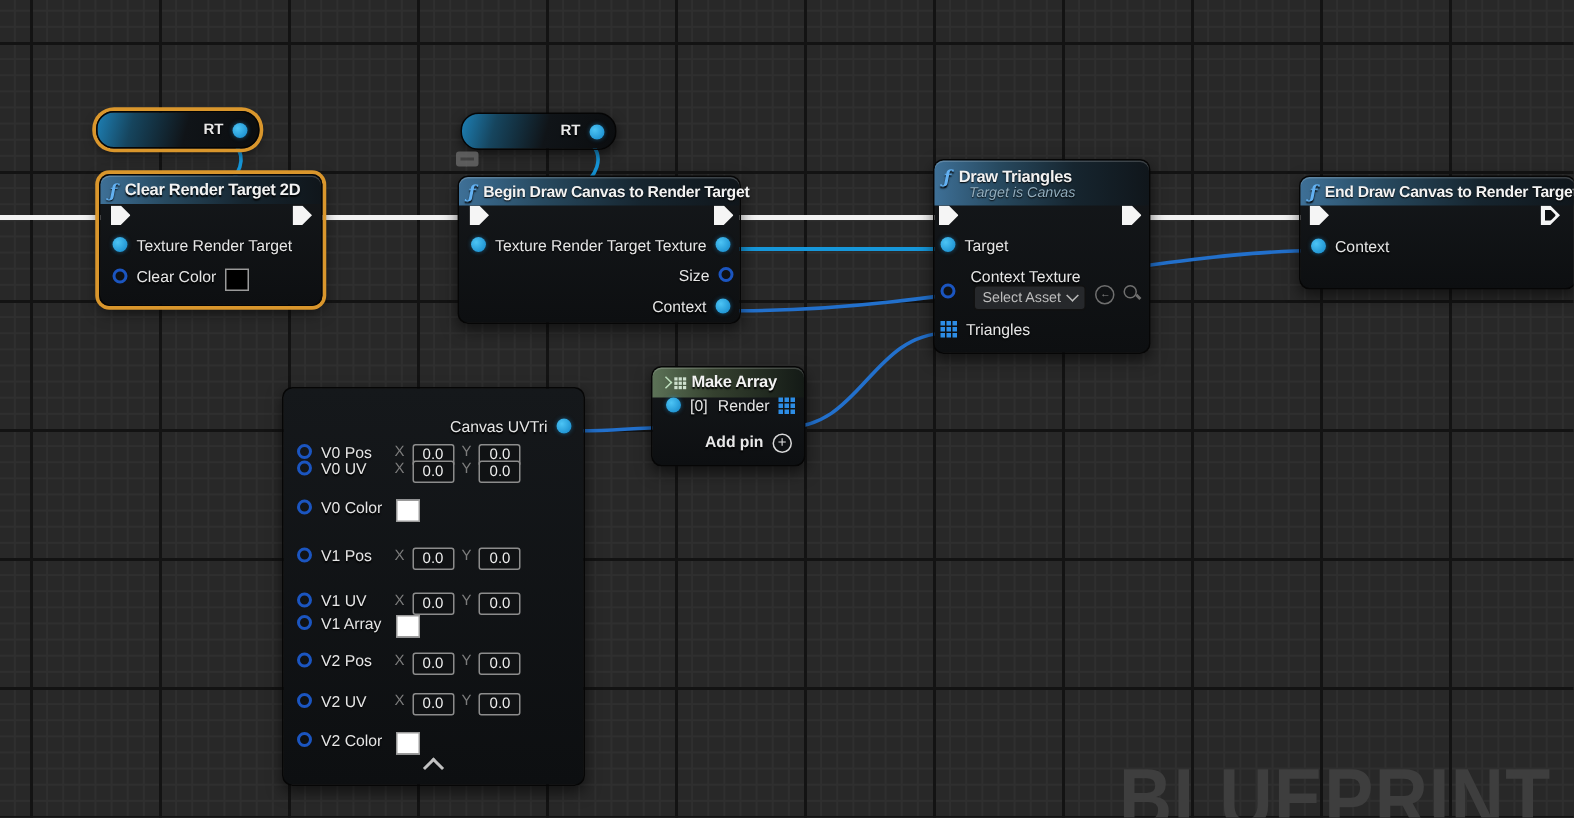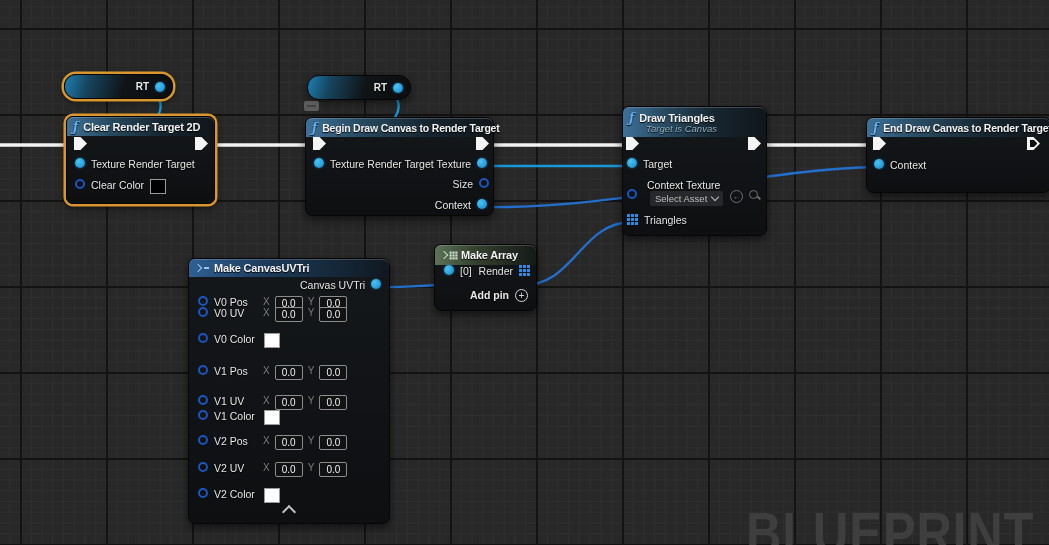--- a/index.html
+++ b/index.html
@@ -201,25 +201,20 @@
         <div></div>
       </span>
   </div>
   <div class="prow" style="left:7px;top:41px">
     <span class="pin"></span>
     <span class="plabel">Context</span>
   </div>
 </div>
 
 <div class="node" style="left:188px;top:258px;width:200px;height:264px">
-  <div class="nhead struct" style="height:18px">
-    <span class="chev-r blue"></span>
-    <span class="dash"></span>
-    <span class="ntitle">Make CanvasUVTri</span>
-  </div>
   <div class="prow" style="top:20px;right:8px">
     <span class="plabel">Canvas UVTri</span>
     <span class="pin"></span>
   </div>
 
   <div class="prow" style="left:9px;top:37px">
     <span class="pin hollow"></span>
     <span class="plabel" style="width:44px">V0 Pos</span>
     <span class="axis">X</span>
     <input class="numbox" value="0.0" style="">
@@ -250,21 +245,21 @@
   <div class="prow" style="left:9px;top:136px">
     <span class="pin hollow"></span>
     <span class="plabel" style="width:44px">V1 UV</span>
     <span class="axis">X</span>
     <input class="numbox" value="0.0" style="">
     <span class="axis">Y</span>
     <input class="numbox" value="0.0" style="">
   </div>
   <div class="prow" style="left:9px;top:151px">
     <span class="pin hollow"></span>
-    <span class="plabel" style="width:44px">V1 Color</span>
+    <span class="plabel" style="width:44px">V1 Array</span>
     <span class="swatch" style="background: rgb(255, 255, 255);"></span>
   </div>
   <div class="prow" style="left:9px;top:176px">
     <span class="pin hollow"></span>
     <span class="plabel" style="width:44px">V2 Pos</span>
     <span class="axis">X</span>
     <input class="numbox" value="0.0" style="">
     <span class="axis">Y</span>
     <input class="numbox" value="0.0" style="">
   </div>

